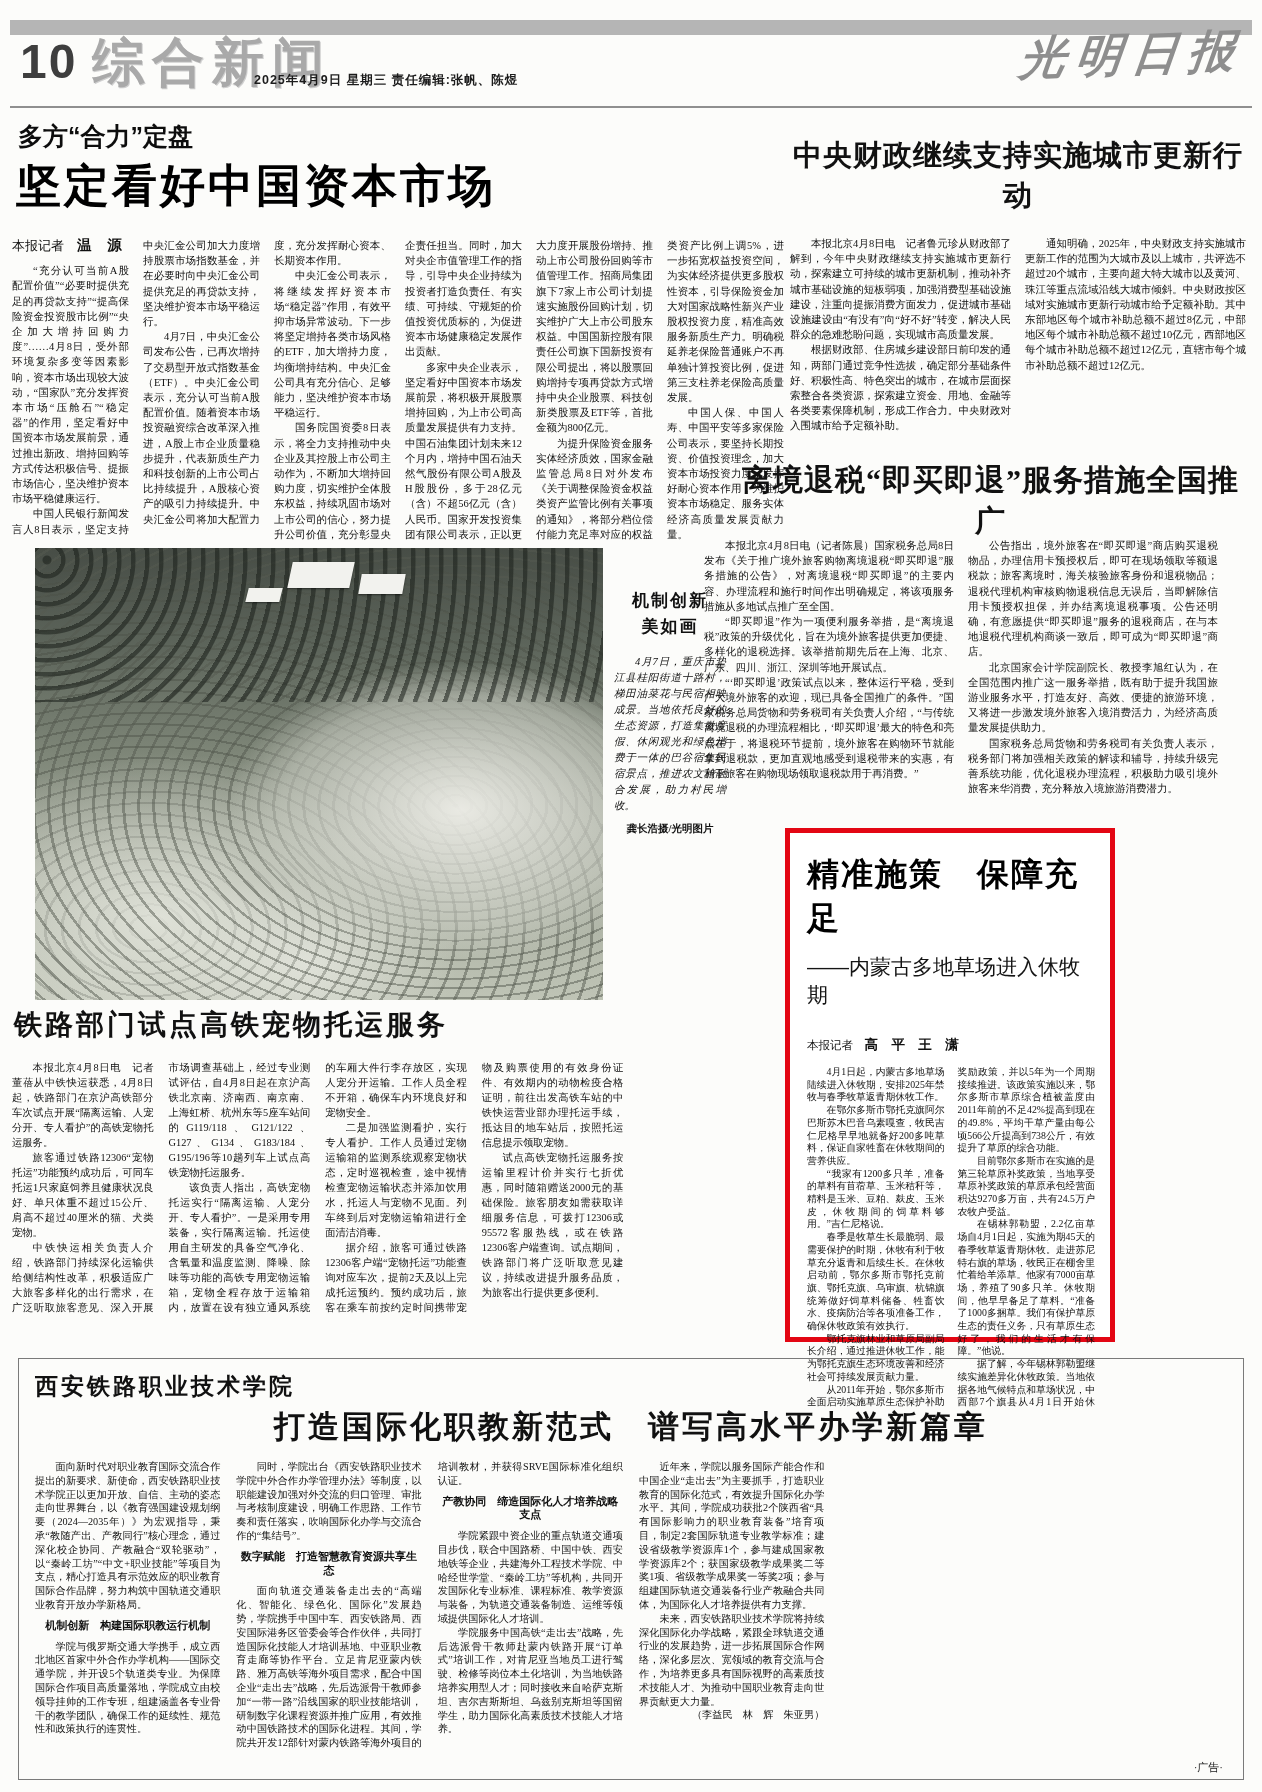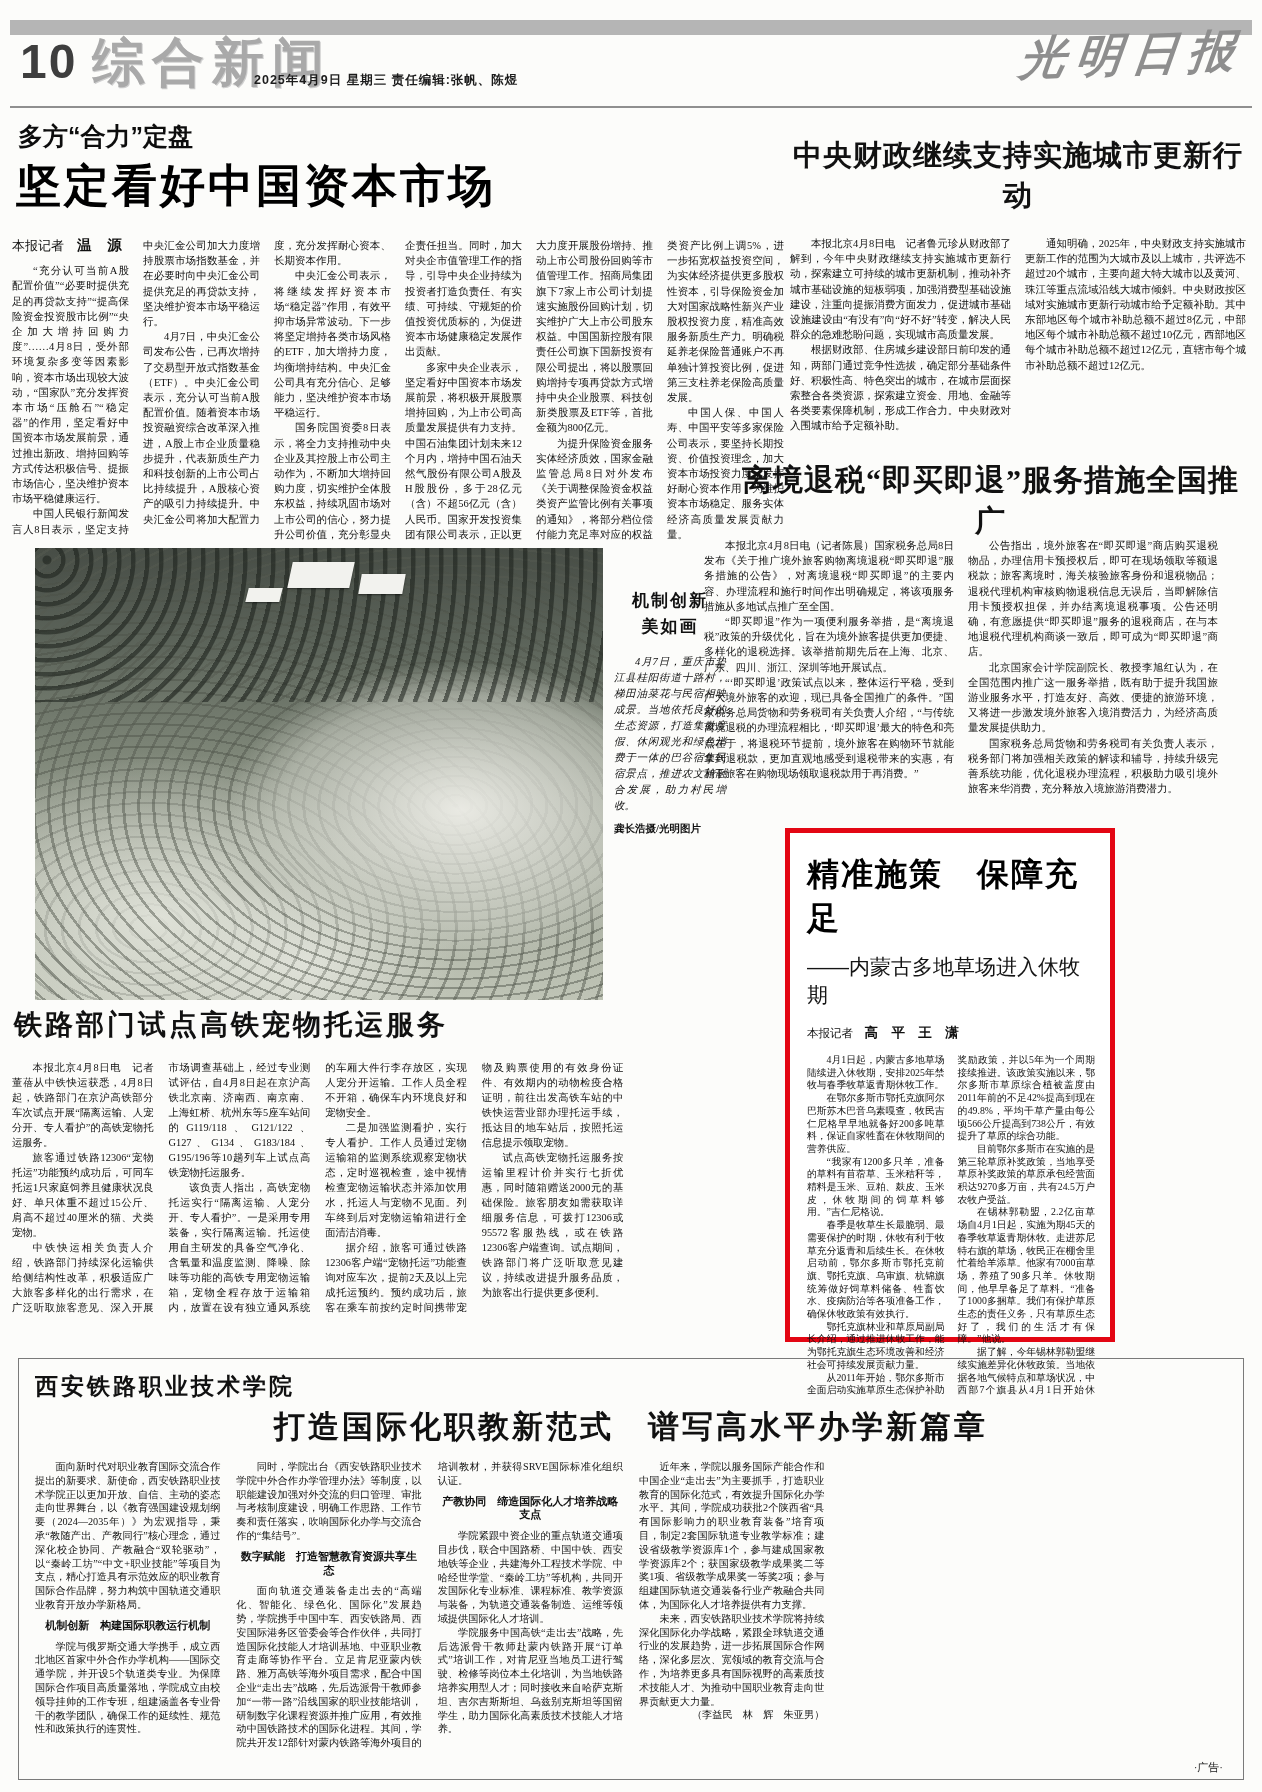--- a/index.html
+++ b/index.html
@@ -51,27 +51,27 @@
   .b1{left:255px;top:14px;width:62px;height:26px;transform:skewX(-12deg);}
   .b2{left:325px;top:26px;width:44px;height:20px;transform:skewX(-10deg);}
   .b3{left:212px;top:40px;width:34px;height:14px;transform:skewX(-14deg);}
   .photo .treeband{position:absolute;left:0;top:0;width:100%;height:34%;
      background:repeating-radial-gradient(circle 9px at 12px 12px, rgba(25,30,25,.55) 0 4px, transparent 5px 14px);}
   .caption-col{position:absolute;left:614px;top:588px;width:112px;height:392px;}
   .cap-title{font-family:"Liberation Sans","DejaVu Sans",sans-serif;font-weight:bold;font-size:17px;
      text-align:center;line-height:26px;letter-spacing:2px;margin-bottom:14px;}
   .cap-text{font-size:10.5px;line-height:16px;text-align:justify;font-style:italic;}
   .cap-text p{margin:0;text-indent:2em;}
-  .cap-credit{font-size:10.5px;font-weight:bold;text-align:left;margin-top:8px;}
+  .cap-credit{font-size:10.5px;font-weight:bold;text-align:center;margin-top:8px;}
   
   .redbox{position:absolute;left:785px;top:828px;width:330px;height:514px;
      border:5px solid #e30613;background:#fff;box-sizing:border-box;padding:20px 15px 10px 17px;}
   .red-headline{font-size:32px;font-weight:bold;letter-spacing:2px;color:#000;}
   .red-sub{font-family:"Liberation Sans","DejaVu Sans",sans-serif;font-size:21px;color:#151515;margin-top:12px;}
-  .red-byline{font-size:11.5px;margin-top:15px;}
+  .red-byline{font-size:11.5px;margin-top:27px;}
   .red-byline b{font-size:13.5px;letter-spacing:5px;}
   .red-body{margin-top:12px;height:352px;column-count:2;column-gap:13px;font-size:9.8px;line-height:12.7px;
      text-align:justify;column-fill:auto;overflow:hidden;}
   .red-body p.para{margin:0;text-indent:2em;}
   
   .rail-headline{position:absolute;left:14px;top:1006px;font-family:"Liberation Sans","DejaVu Sans",sans-serif;
      font-size:28px;font-weight:bold;letter-spacing:3px;}
   .rail-body{position:absolute;left:12px;top:1060px;width:768px;height:258px;column-count:5;column-gap:15px;
      font-size:10.3px;line-height:15px;}
   

